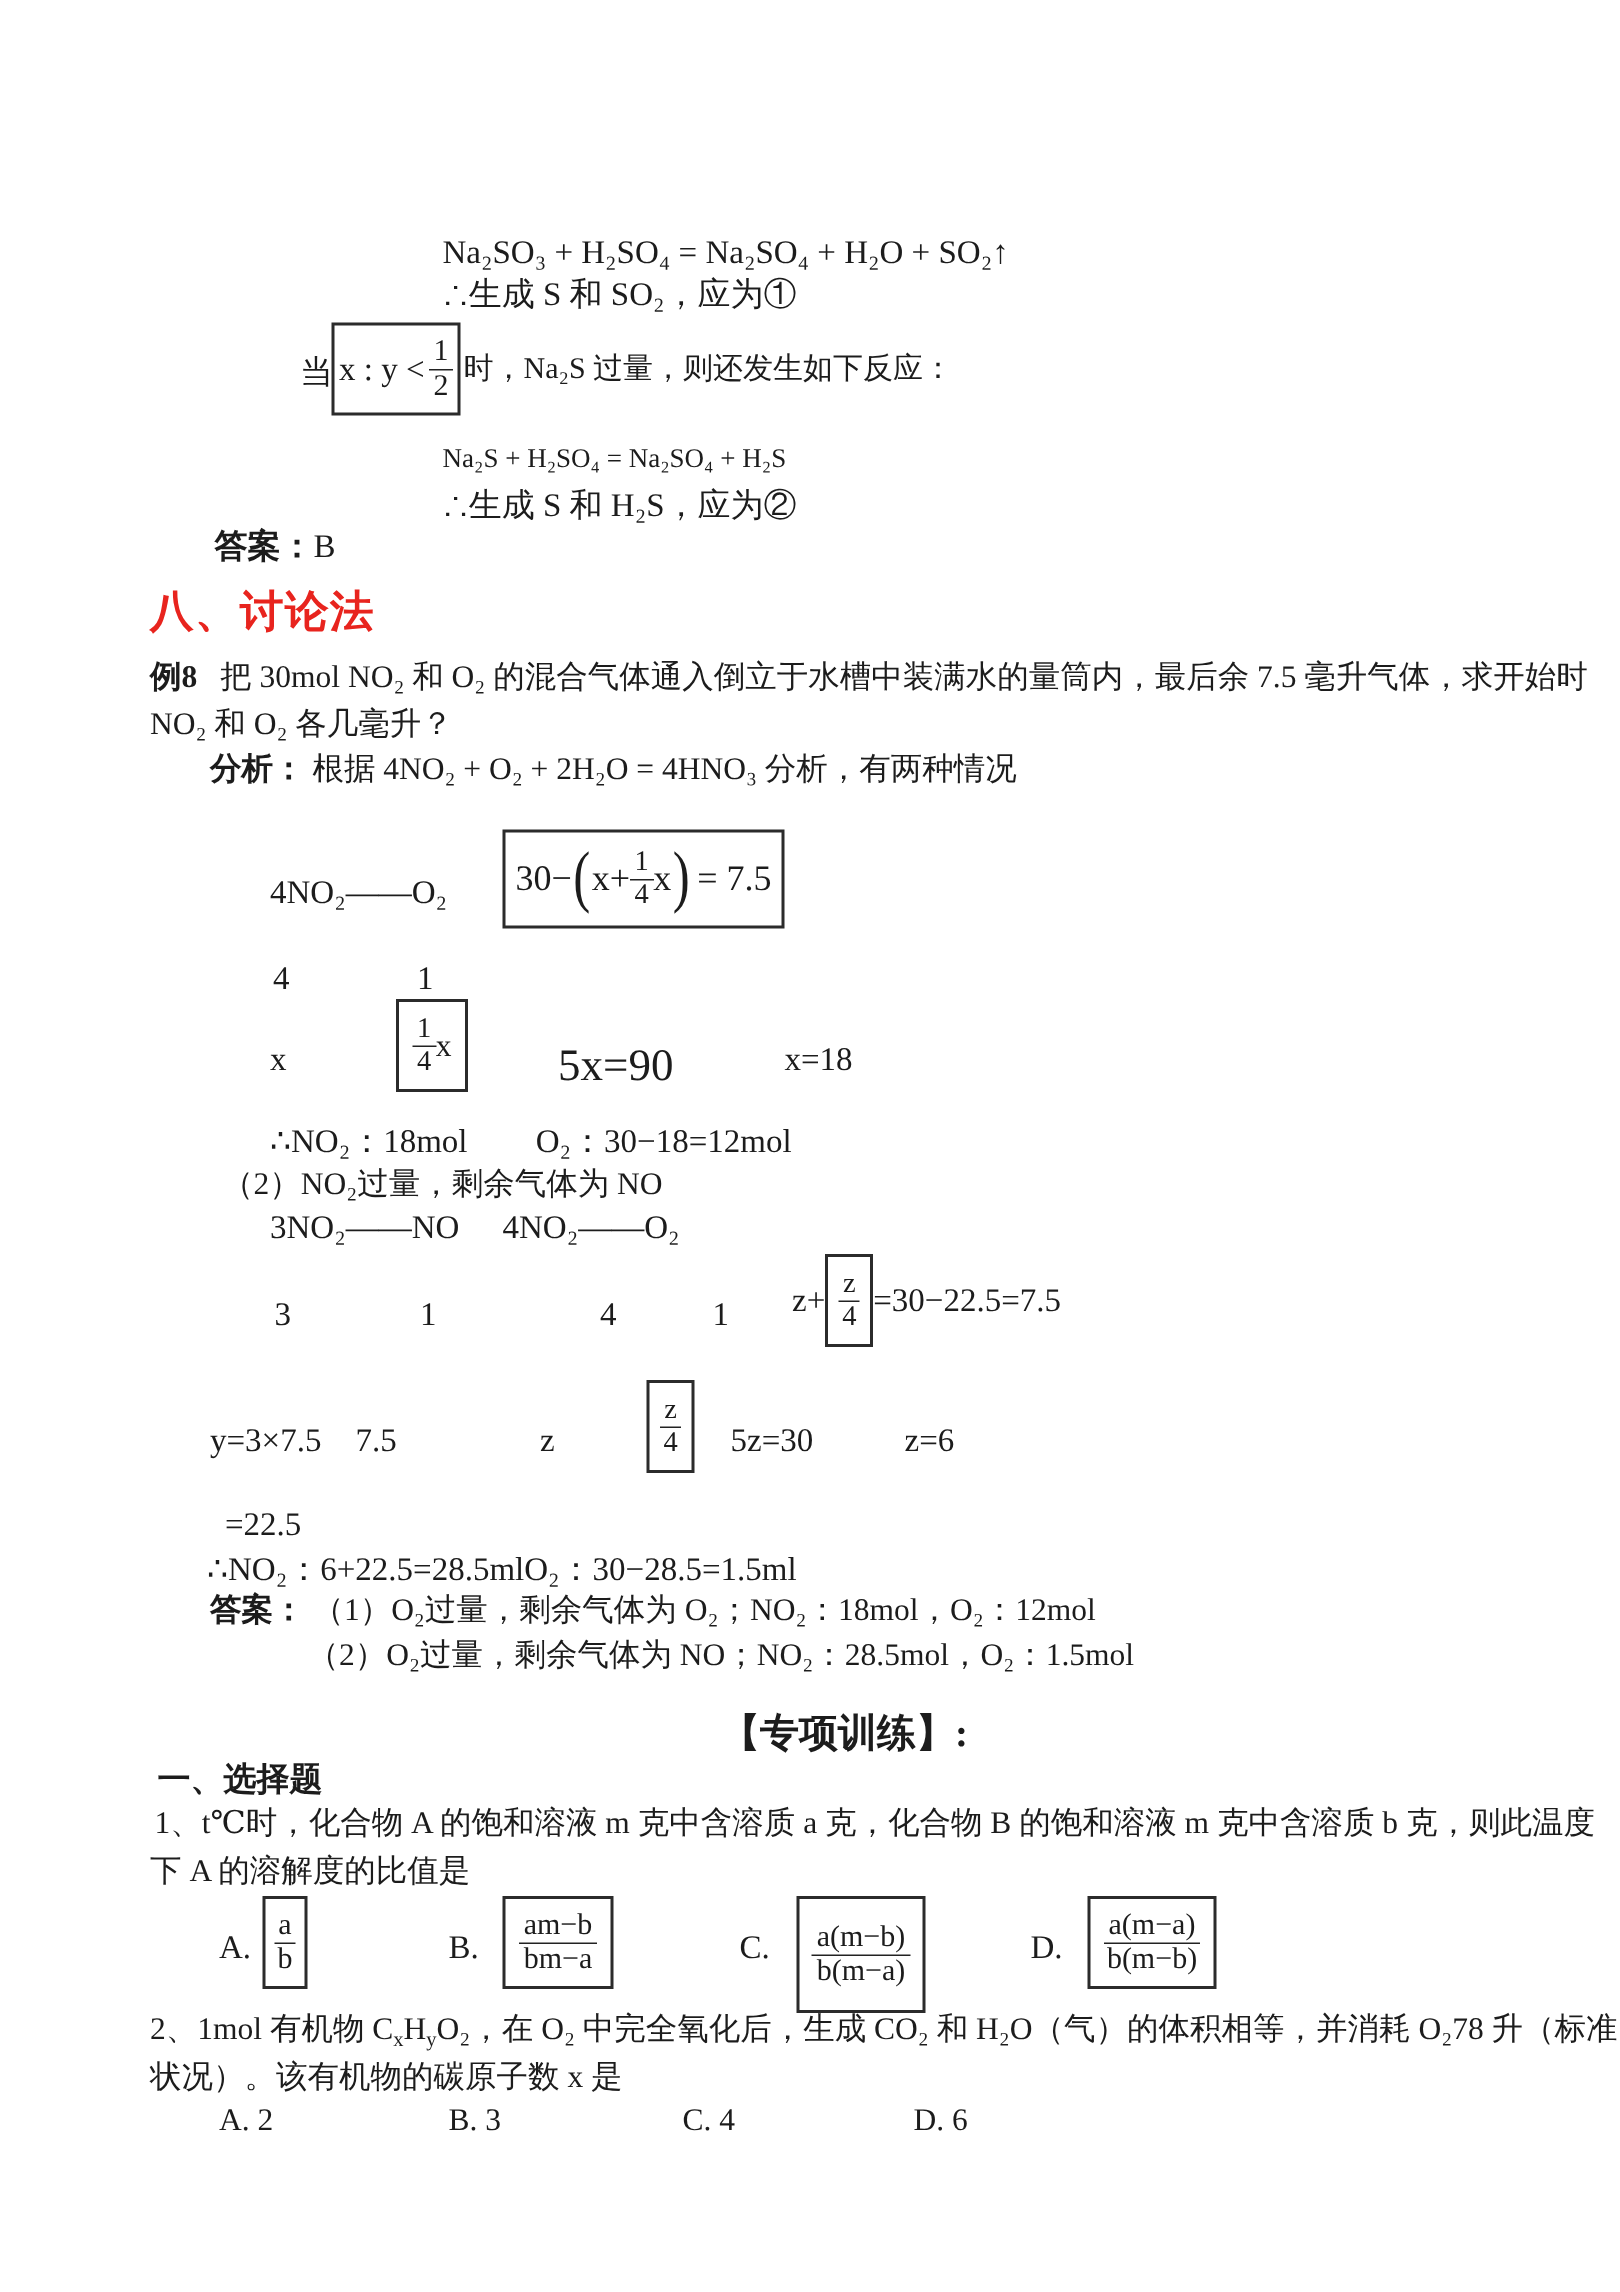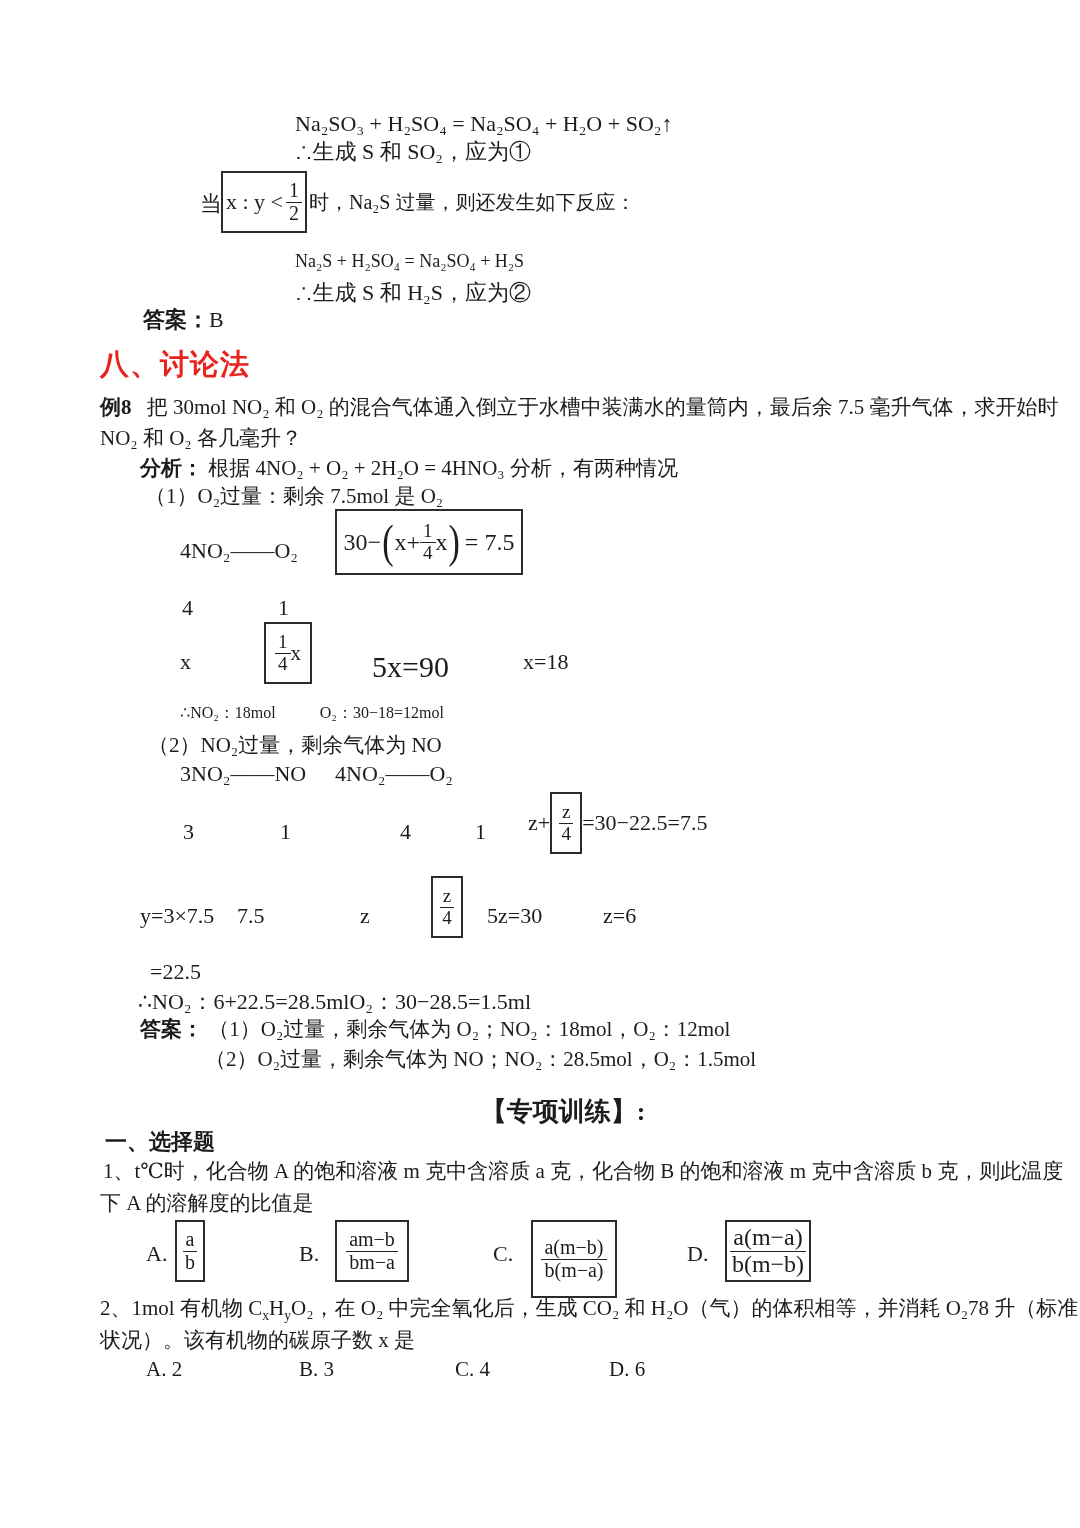--- a/index.html
+++ b/index.html
@@ -5,21 +5,21 @@
   html,body{margin:0;padding:0;background:#ffffff;}
   .page{
     position:relative;
     width:1080px;height:1528px;
     background:#ffffff;
     font-family:"Liberation Serif","DejaVu Serif",serif;
     color:#1c1c1c;
     font-size:21px;
     overflow:hidden;
   }
-  .abs{position:absolute;white-space:nowrap;line-height:1.25;}
+  .abs{position:absolute;white-space:nowrap;line-height:1.25;margin-top:44px;}
   .b{font-weight:bold;}
   .red{color:#e8241e;font-family:"Liberation Sans","DejaVu Sans",sans-serif;}
   .center{left:0;width:1080px;text-align:center;}
   .box{
     border:2px solid #2b2b2b;
     display:inline-flex;align-items:center;justify-content:center;
     background:#fff;box-sizing:border-box;
   }
   .frac{display:inline-flex;flex-direction:column;align-items:center;line-height:1.08;}
   .frac .fn{border-bottom:1.5px solid #222;padding:0 3px;text-align:center;}
@@ -63,21 +63,20 @@
   <div class="abs" style="left:100px;top:394px;">
     <span class="b">例8</span>
     <span style="margin-left:10px;">把 30mol NO₂ 和 O₂ 的混合气体通入倒立于水槽中装满水的量筒内，最后余 7.5 毫升气体，求开始时</span>
   </div>
   <div class="abs" style="left:100px;top:425px;">NO₂ 和 O₂ 各几毫升？</div>
 
   <div class="abs" style="left:140px;top:455px;">
     <span class="b">分析：</span>
     <span>根据 4NO₂ + O₂ + 2H₂O = 4HNO₃ 分析，有两种情况</span>
   </div>
-  <div class="abs" style="left:145px;top:483px;">（1）O₂过量：剩余 7.5mol 是 O₂</div>
 
   <div class="abs" style="left:180px;top:537px;font-size:22px;">4NO₂——O₂</div>
 
   <div class="abs box" style="left:335px;top:509px;width:188px;height:66px;font-size:24px;">
     <span class="eqflex">
       <span>30−</span>
       <span class="bigparen">(</span>
       <span>x+</span>
       <span class="frac" style="font-size:19px;">
         <span class="fn">1</span>
@@ -98,21 +97,21 @@
       <span class="frac" style="font-size:19px;">
         <span class="fn">1</span>
         <span class="fd">4</span>
       </span>
       <span>x</span>
     </span>
   </div>
   <div class="abs" style="left:372px;top:648px;font-size:30px;">5x=90</div>
   <div class="abs" style="left:523px;top:648px;font-size:22px;">x=18</div>
 
-  <div class="abs" style="left:180px;top:703px;font-size:16px;">
+  <div class="abs" style="left:180px;top:703px;font-size:22px;">
     <span>∴NO₂：18mol</span>
     <span style="margin-left:40px;">O₂：30−18=12mol</span>
   </div>
 
   <div class="abs" style="left:148px;top:732px;">（2）NO₂过量，剩余气体为 NO</div>
   <div class="abs" style="left:180px;top:760px;font-size:22px;">3NO₂——NO</div>
   <div class="abs" style="left:335px;top:760px;font-size:22px;">4NO₂——O₂</div>
 
   <div class="abs" style="left:183px;top:818px;font-size:22px;">3</div>
   <div class="abs" style="left:280px;top:818px;font-size:22px;">1</div>
@@ -175,21 +174,21 @@
   <div class="abs" style="left:493px;top:1240px;font-size:22px;">C.</div>
   <div class="abs box" style="left:531px;top:1220px;width:86px;height:78px;">
     <span class="frac" style="font-size:20px;">
       <span class="fn">a(m−b)</span>
       <span class="fd">b(m−a)</span>
     </span>
   </div>
 
   <div class="abs" style="left:687px;top:1240px;font-size:22px;">D.</div>
   <div class="abs box" style="left:725px;top:1220px;width:86px;height:62px;">
-    <span class="frac" style="font-size:24px;">
+    <span class="frac" style="font-size:20px;">
       <span class="fn">a(m−a)</span>
       <span class="fd">b(m−b)</span>
     </span>
   </div>
 
   <div class="abs" style="left:100px;top:1295px;"><span>2、1mol 有机物 C</span><sub>x</sub><span>H</span><sub>y</sub><span>O₂，在 O₂ 中完全氧化后，生成 CO₂ 和 H₂O（气）的体积相等，并消耗 O₂78 升（标准</span></div>
   <div class="abs" style="left:100px;top:1327px;">状况）。该有机物的碳原子数 x 是</div>
 
   <div class="abs" style="left:146px;top:1356px;">A. 2</div>
   <div class="abs" style="left:299px;top:1356px;">B. 3</div>

